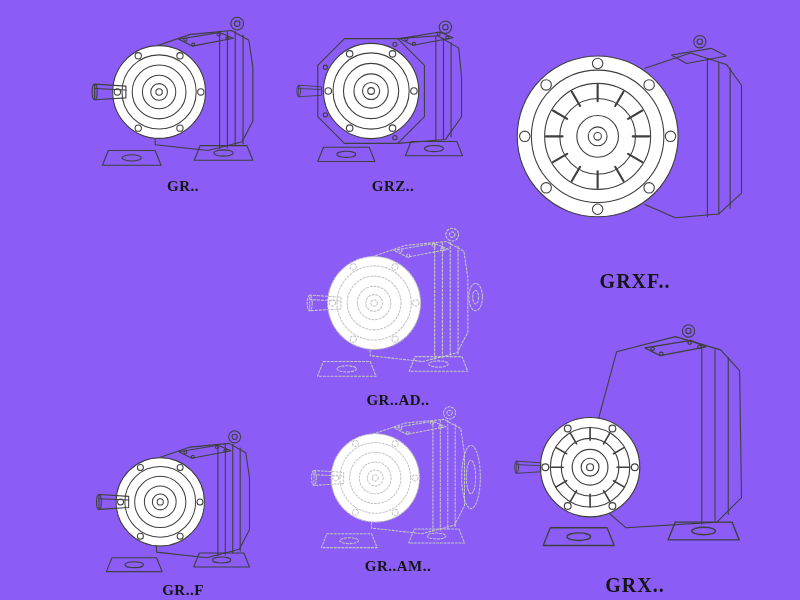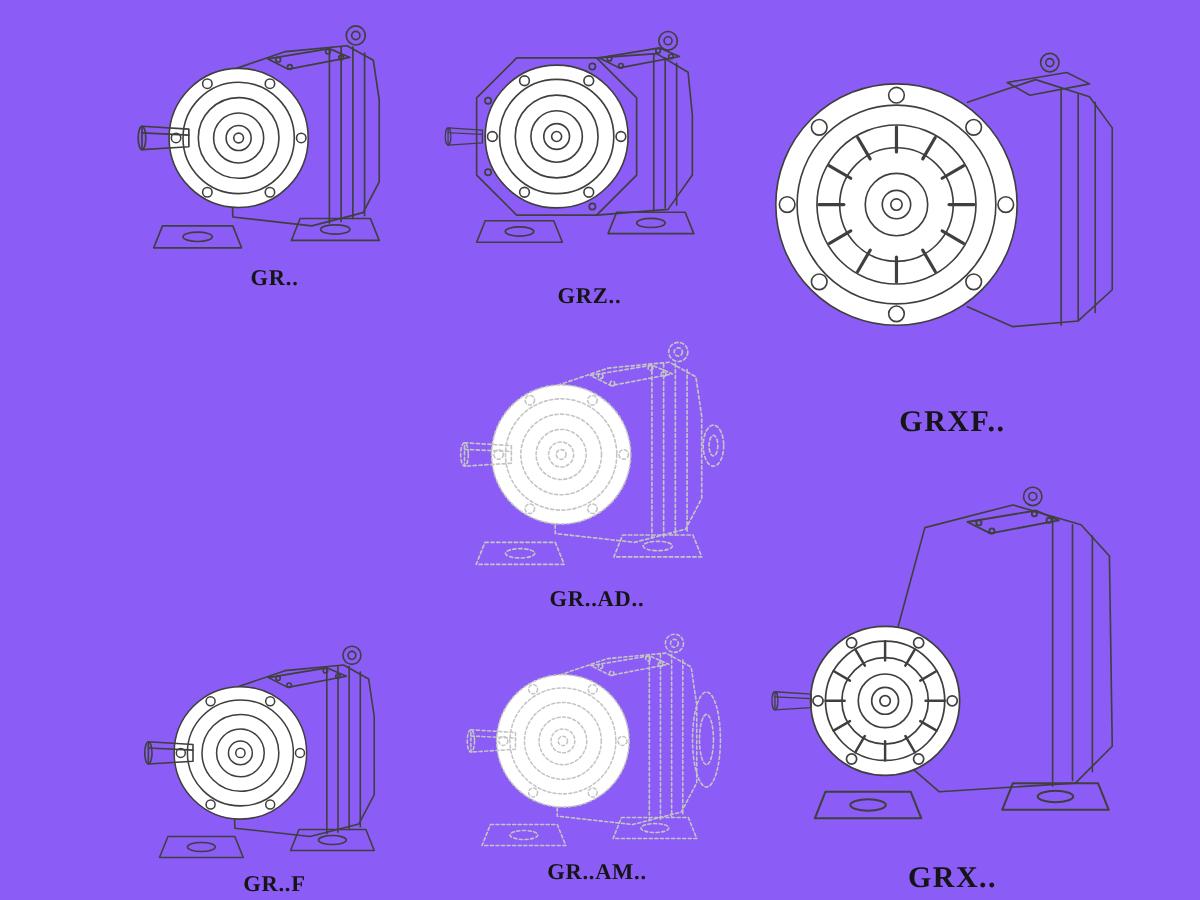--- a/index.html
+++ b/index.html
@@ -191,21 +191,21 @@
     </defs>
   </svg>
 
   <figure class="cell" style="left:78px;top:6px;width:210px;">
     <svg class="draw" width="205" height="170" viewBox="0 0 210 170">
         <use href="#fig-gr"></use>
       </svg>
     <figcaption class="label">GR..</figcaption>
   </figure>
 
-  <figure class="cell" style="left:293px;top:6px;width:200px;gap:12px;">
+  <figure class="cell" style="left:293px;top:6px;width:200px;">
     <svg class="draw" width="200" height="170" viewBox="0 0 210 170">
         <use href="#fig-grz"></use>
       </svg>
     <figcaption class="label">GRZ..</figcaption>
   </figure>
 
   <figure class="cell big" style="left:500px;top:0px;width:270px;">
     <svg class="draw" width="265" height="268" viewBox="0 0 280 235">
         <use href="#fig-grxf"></use>
       </svg>
@@ -227,20 +227,20 @@
     <figcaption class="label">GR..AD..</figcaption>
   </figure>
 
   <figure class="cell" style="left:78px;top:422px;width:210px;">
     <svg class="draw" width="205" height="158" viewBox="0 0 210 170">
         <use href="#fig-gr"></use>
       </svg>
     <figcaption class="label">GR..F</figcaption>
   </figure>
 
-  <figure class="cell" style="left:293px;top:414px;width:210px;">
+  <figure class="cell" style="left:293px;top:398px;width:210px;">
     <svg class="draw faded" width="205" height="158" viewBox="0 0 210 170">
         <use href="#fig-gram"></use>
       </svg>
     <figcaption class="label">GR..AM..</figcaption>
   </figure>
 
 </div>
 
 </body></html>

